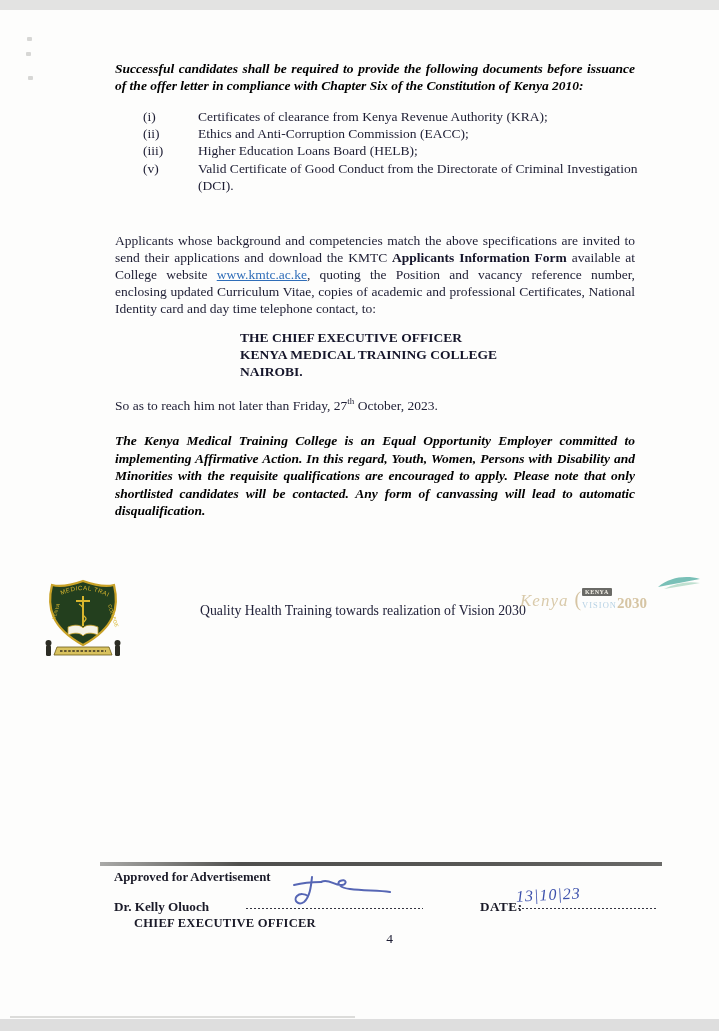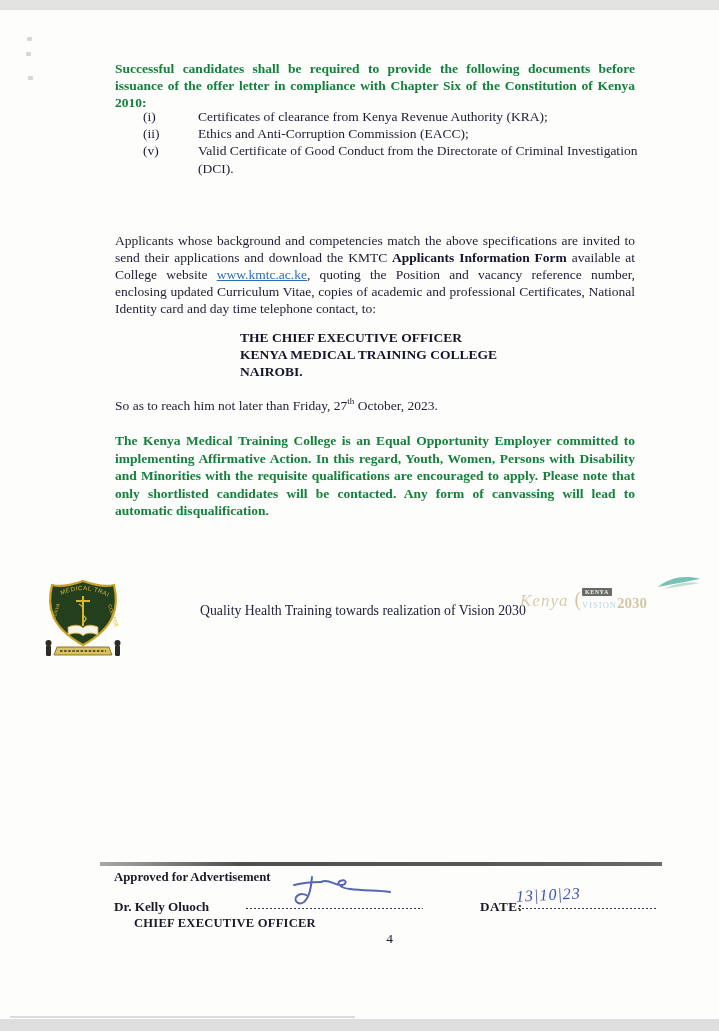--- a/index.html
+++ b/index.html
@@ -10,21 +10,21 @@
     color:#1d1d33;
   }
   .scan-strip{position:absolute;left:0;width:100%;background:#e3e3e2;}
   .scan-strip.top{top:0;height:10px;}
   .scan-strip.bottom{top:1019px;height:12px;background:#dedede;}
   .scan-line{position:absolute;left:10px;top:1016px;width:345px;height:2px;background:#dcdcda;}
   .artifact{position:absolute;width:5px;height:4px;background:#c6c6c4;border-radius:1px;opacity:.7;}
 
   .abs{position:absolute;}
   .para{width:520px;font-size:13.5px;line-height:17px;text-align:justify;}
-  .bold-italic{font-weight:bold;color:#15803d;}
+  .bold-italic{font-weight:bold;font-style:italic;color:#000000;}
 
   .req-list{width:520px;font-size:13.5px;line-height:17.2px;}
   .req-row{display:flex;}
   .req-marker{width:55px;flex:0 0 55px;}
   .req-text{flex:1;}
 
   .link{color:#2f6db8;text-decoration:underline;cursor:pointer;}
   b{color:#15152a;}
 
   .address{font-weight:bold;font-size:13.5px;line-height:17px;color:#15152a;}
@@ -70,20 +70,24 @@
 <div class="abs para bold-italic" style="left:115px;top:60px;">Successful candidates shall be required to provide the following documents before issuance of the offer letter in compliance with Chapter Six of the Constitution of Kenya 2010:</div>
 
 <div class="abs req-list" style="left:143px;top:108px;">
   <div class="req-row">
     <span class="req-marker">(i)</span>
     <span class="req-text">Certificates of clearance from Kenya Revenue Authority (KRA);</span>
   </div>
   <div class="req-row">
     <span class="req-marker">(ii)</span>
     <span class="req-text">Ethics and Anti-Corruption Commission (EACC);</span>
+  </div>
+  <div class="req-row">
+    <span class="req-marker">(iii)</span>
+    <span class="req-text">Higher Education Loans Board (HELB);</span>
   </div>
   <div class="req-row">
     <span class="req-marker">(v)</span>
     <span class="req-text">Valid Certificate of Good Conduct from the Directorate of Criminal Investigation (DCI).</span>
   </div>
 </div>
 
 <div class="abs para" style="left:115px;top:232px;"><span>Applicants whose background and competencies match the above specifications are invited to send their applications and download the KMTC </span><b>Applicants Information Form</b><span> available at College website </span><span class="link">www.kmtc.ac.ke</span><span>, quoting the Position and vacancy reference number, enclosing updated Curriculum Vitae, copies of academic and professional Certificates, National Identity card and day time telephone contact, to:</span></div>
 
 <div class="abs address" style="left:240px;top:329px;">

